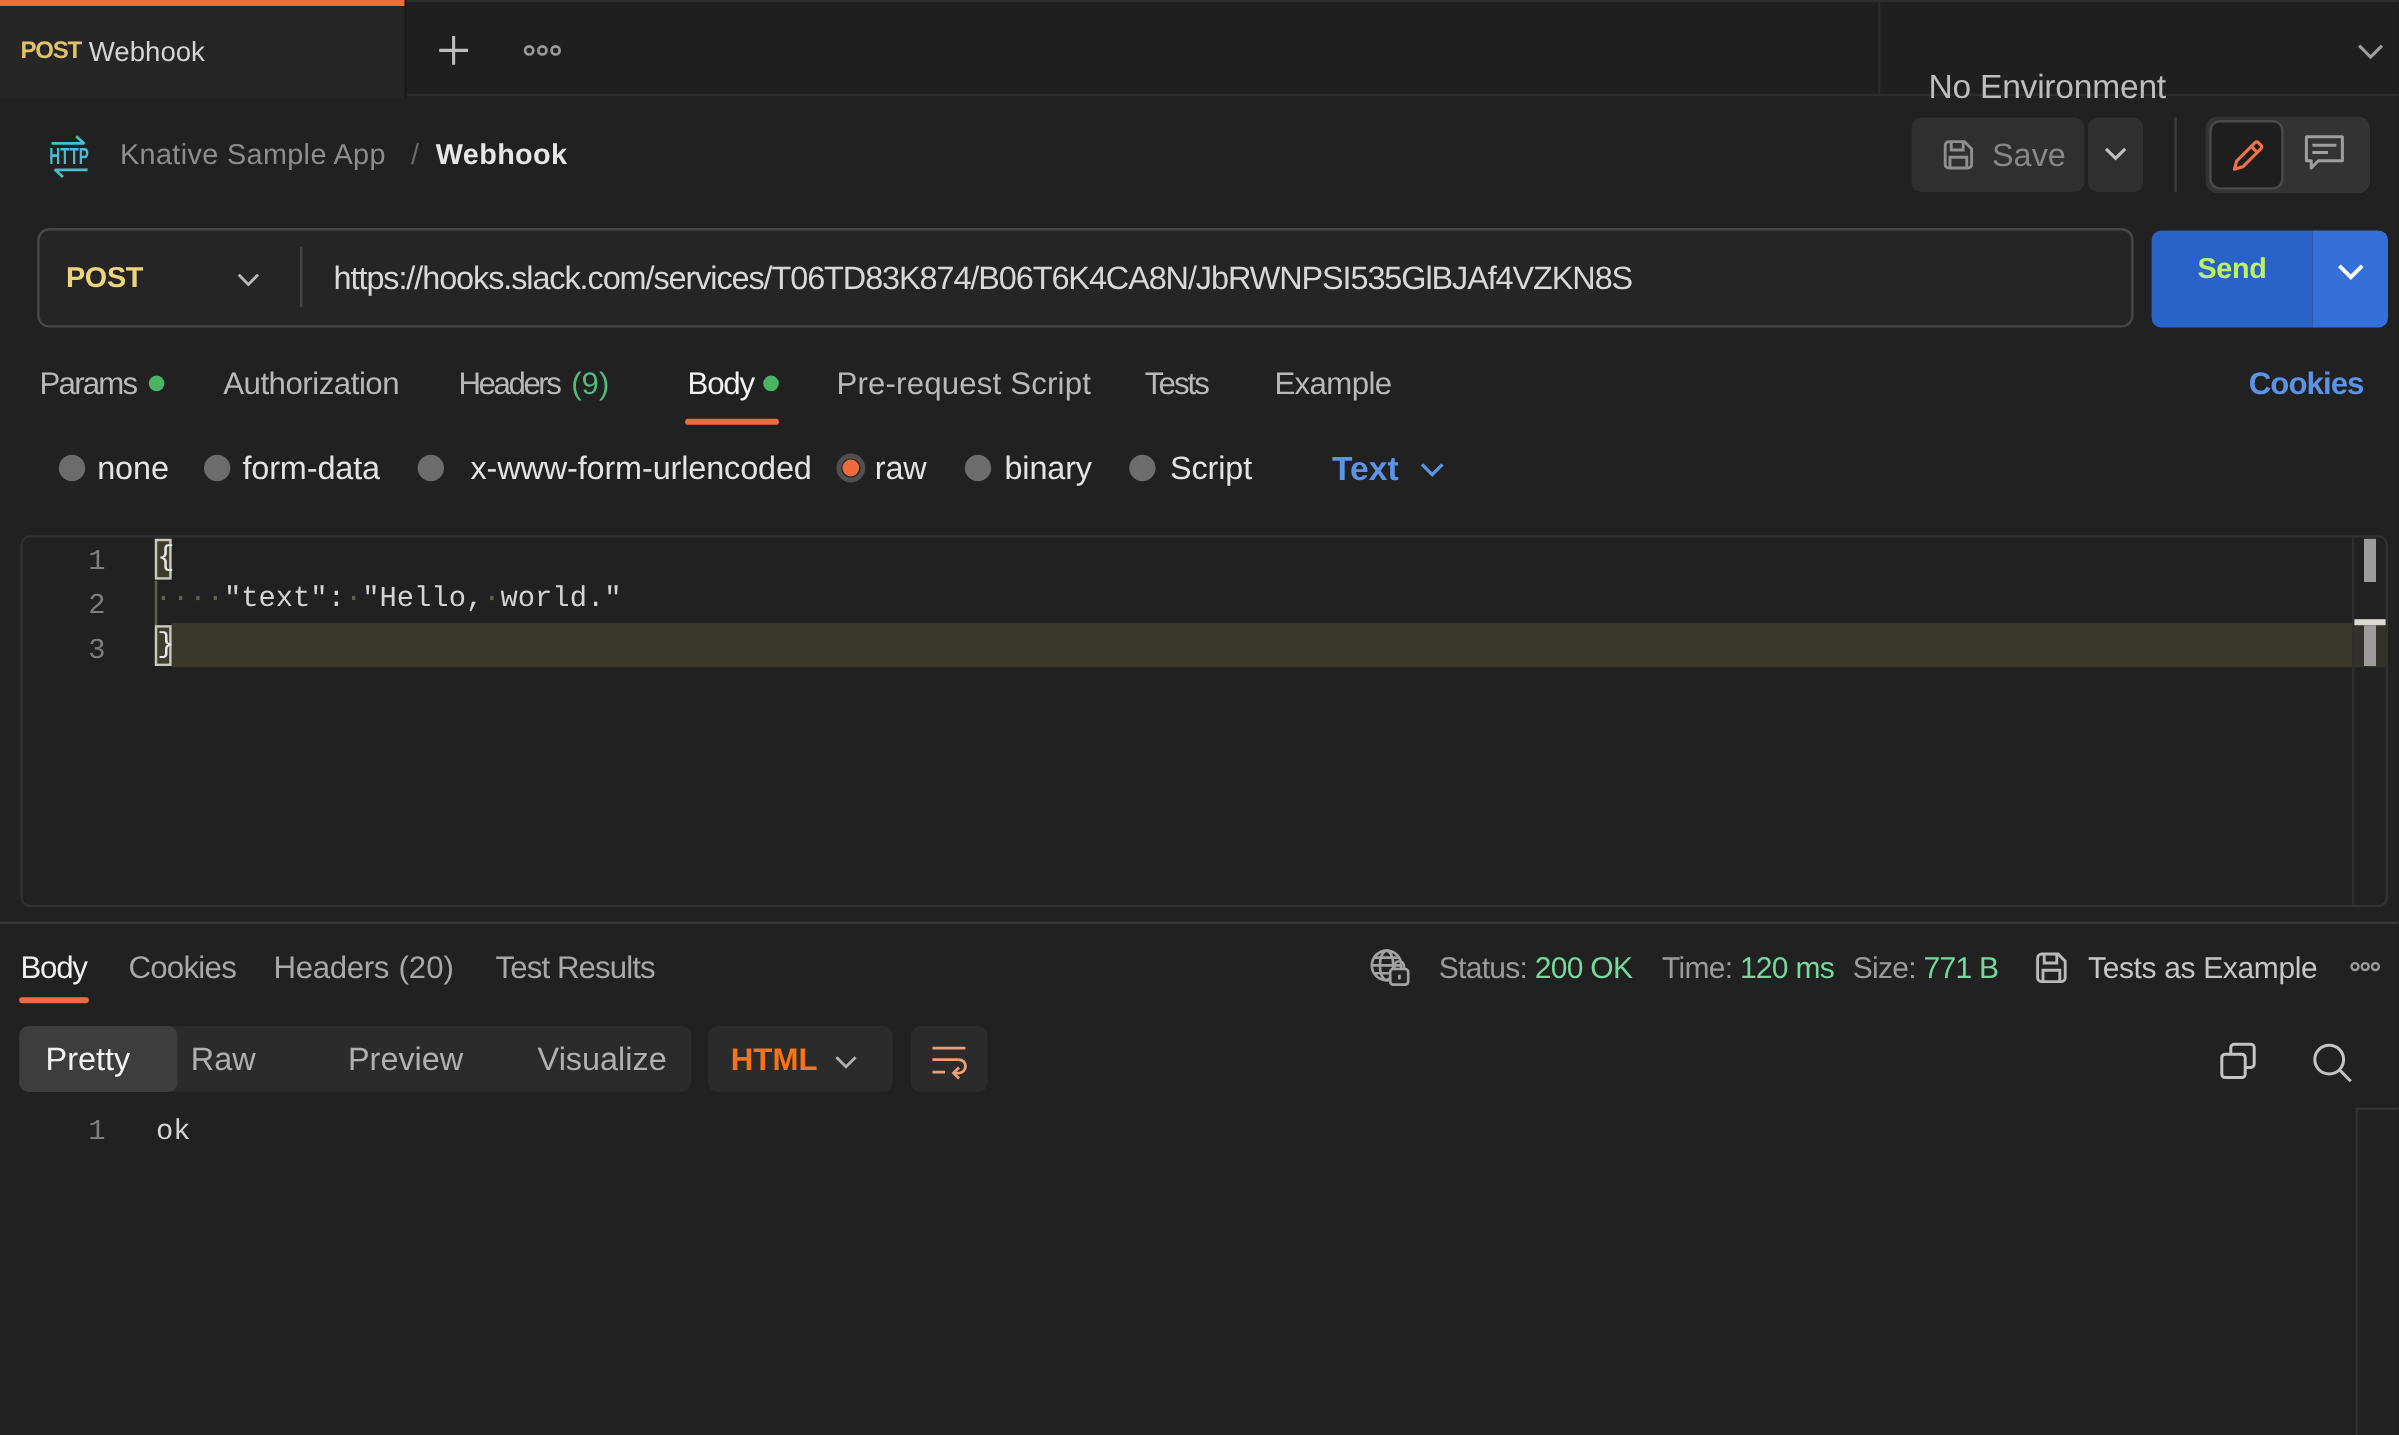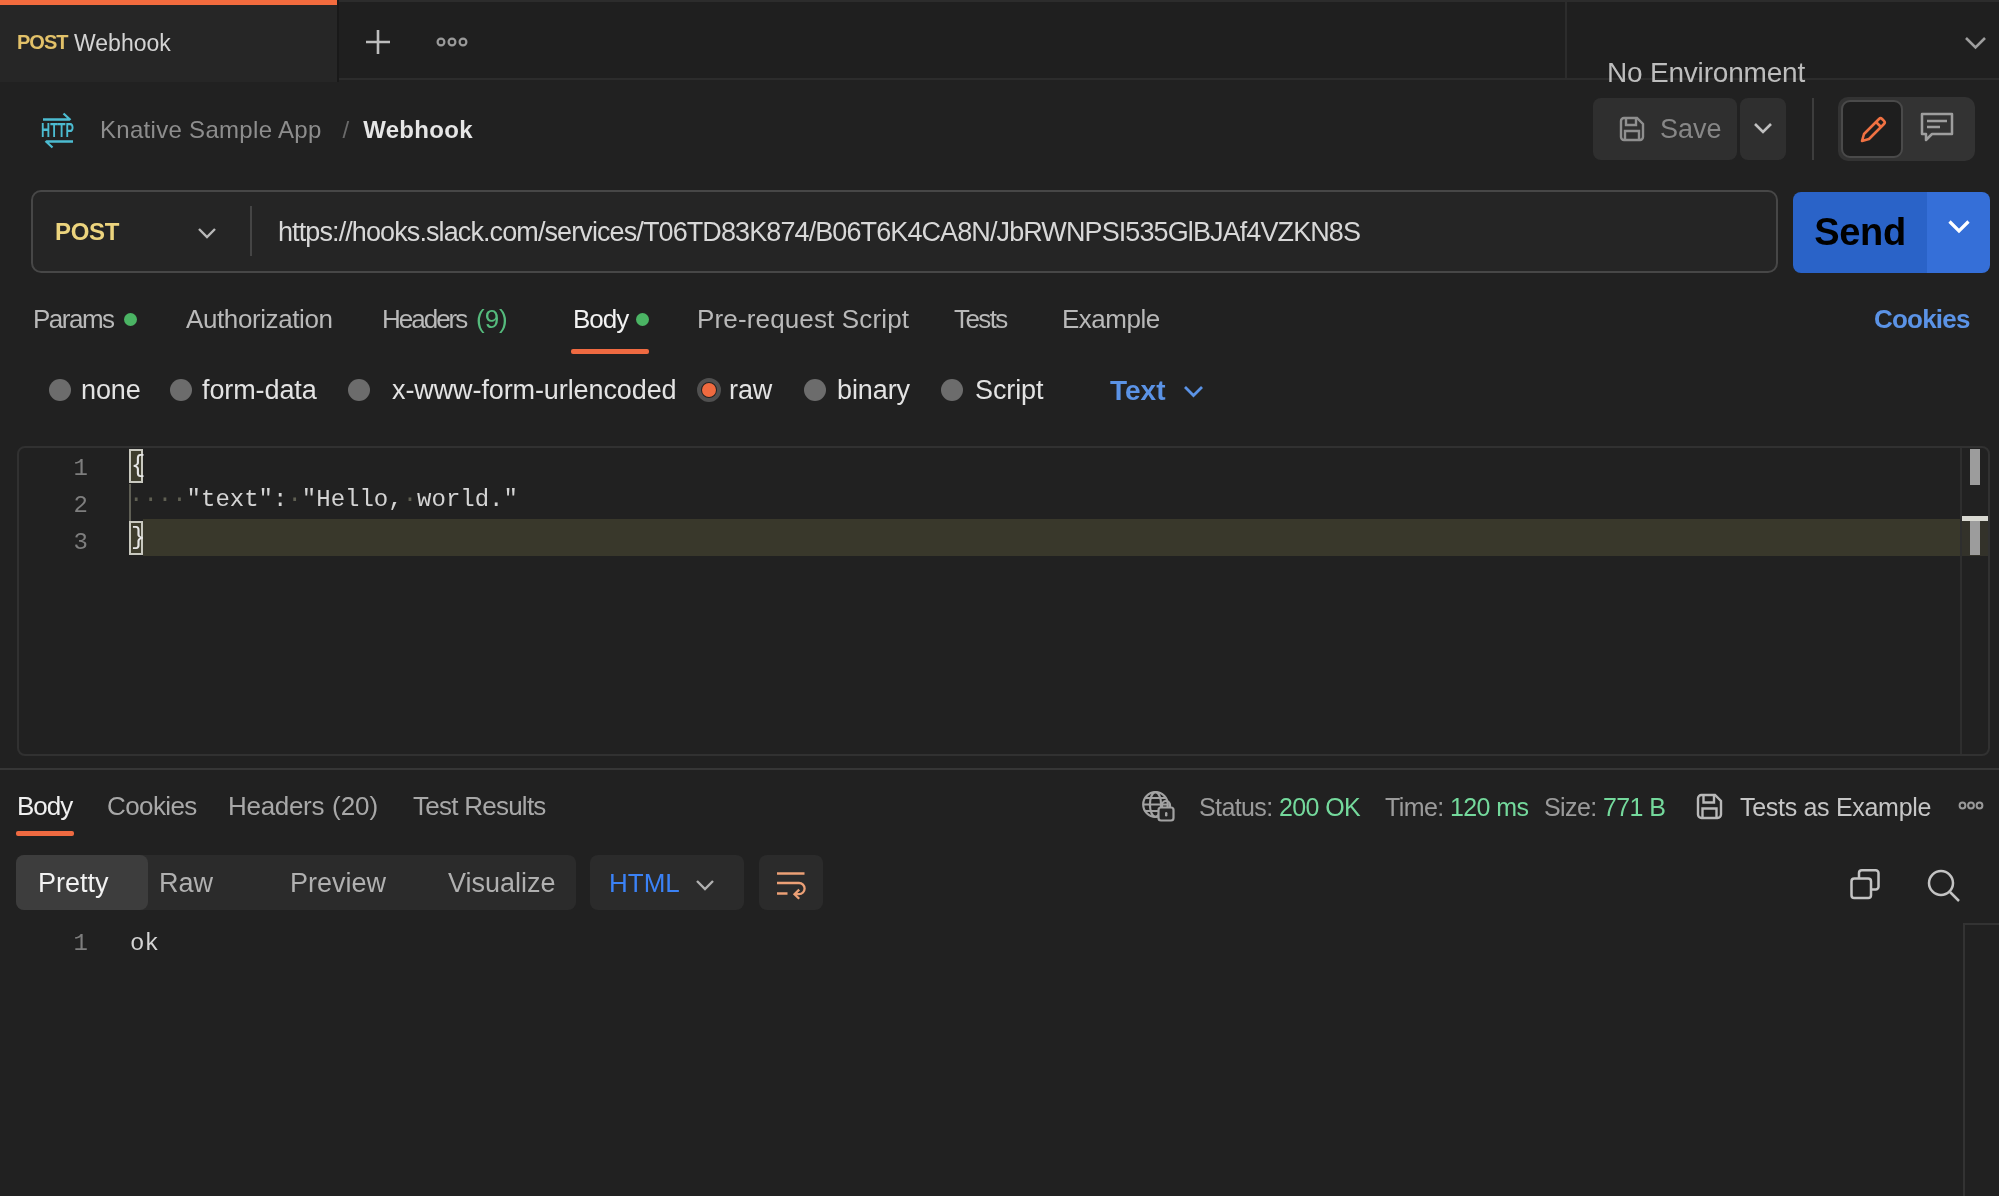--- a/index.html
+++ b/index.html
@@ -37,21 +37,21 @@
   #urlbox { position:absolute; left:31px; top:190px; width:1747px; height:83px;
             border:2px solid #474747; border-radius:10px; background:#252525; }
   #urlpost { position:absolute; left:55px; top:218px; font-size:24px; font-weight:bold; color:#ecd47e; letter-spacing:-0.3px; }
   #urldiv  { position:absolute; left:250px; top:206px; width:2px; height:50px; background:#454545; }
   #urltext { position:absolute; left:278px; top:217px; font-size:27px; color:#d8d8d8; letter-spacing:-0.9px; }
   #send      { position:absolute; left:1793px; top:192px; width:134px; height:81px; background:#2a63c8;
                border-radius:8px 0 0 8px; }
   #sendchev  { position:absolute; left:1927px; top:192px; width:63px; height:81px; background:#356fd8;
                border-radius:0 8px 8px 0; }
   #send span { position:absolute; left:0; width:100%; top:19px; text-align:center;
-               font-size:38px; font-weight:bold; color:#000000; letter-spacing:-0.3px; }
+               font-size:24px; font-weight:bold; color:#bef264; letter-spacing:-0.3px; }
 
   
   .rtab { position:absolute; top:304px; font-size:26px; color:#b9b9b9; }
   .dot  { position:absolute; border-radius:50%; background:#4bb464; }
   #underline1 { position:absolute; left:571px; top:349px; width:78px; height:5px; background:#ef6a41; border-radius:2px; }
   .grn { color:#55bb7d; }
 
   
   .radio { position:absolute; top:379px; width:22px; height:22px; border-radius:50%; background:#6c6c6c; }
   .rlabel { position:absolute; top:375px; font-size:27px; color:#e3e3e3; letter-spacing:-0.1px; }
@@ -252,21 +252,21 @@
 </svg>
 
 <div id="prettygroup">
   <div id="prettyseg"></div>
   <div class="pitem" style="left:22px;color:#f2f2f2">Pretty</div>
   <div class="pitem" style="left:143px">Raw</div>
   <div class="pitem" style="left:274px">Preview</div>
   <div class="pitem" style="left:432px">Visualize</div>
 </div>
 <div id="htmlbtn">
-  <div class="abs" style="left:19px;top:13px;font-size:26px;font-weight:400;color:#3b82f6">HTML</div>
+  <div class="abs" style="left:19px;top:13px;font-size:26px;font-weight:700;color:#f97316">HTML</div>
   <svg class="abs" style="left:105px;top:24px" width="20" height="12" viewBox="0 0 20 12">
     <path d="M2 2 L10 10 L18 2" fill="none" stroke="#b0b0b0" stroke-width="2.4"></path>
   </svg>
 </div>
 <div id="wrapbtn"></div>
 <svg class="abs" style="left:775px;top:866px" width="32" height="35" viewBox="0 0 32 35">
     <path d="M2 7.5 H29.5 M2 17 H24 M2 27.5 H12.5" stroke="#eca076" stroke-width="2.3" fill="none"></path>
     <path d="M24 17 a5.6 5.6 0 0 1 0 11.2 H20" stroke="#eca076" stroke-width="2.3" fill="none"></path>
     <path d="M24.2 23.6 L19.5 28.2 L24.2 32.8" stroke="#eca076" stroke-width="2.3" fill="none"></path>
   </svg>

